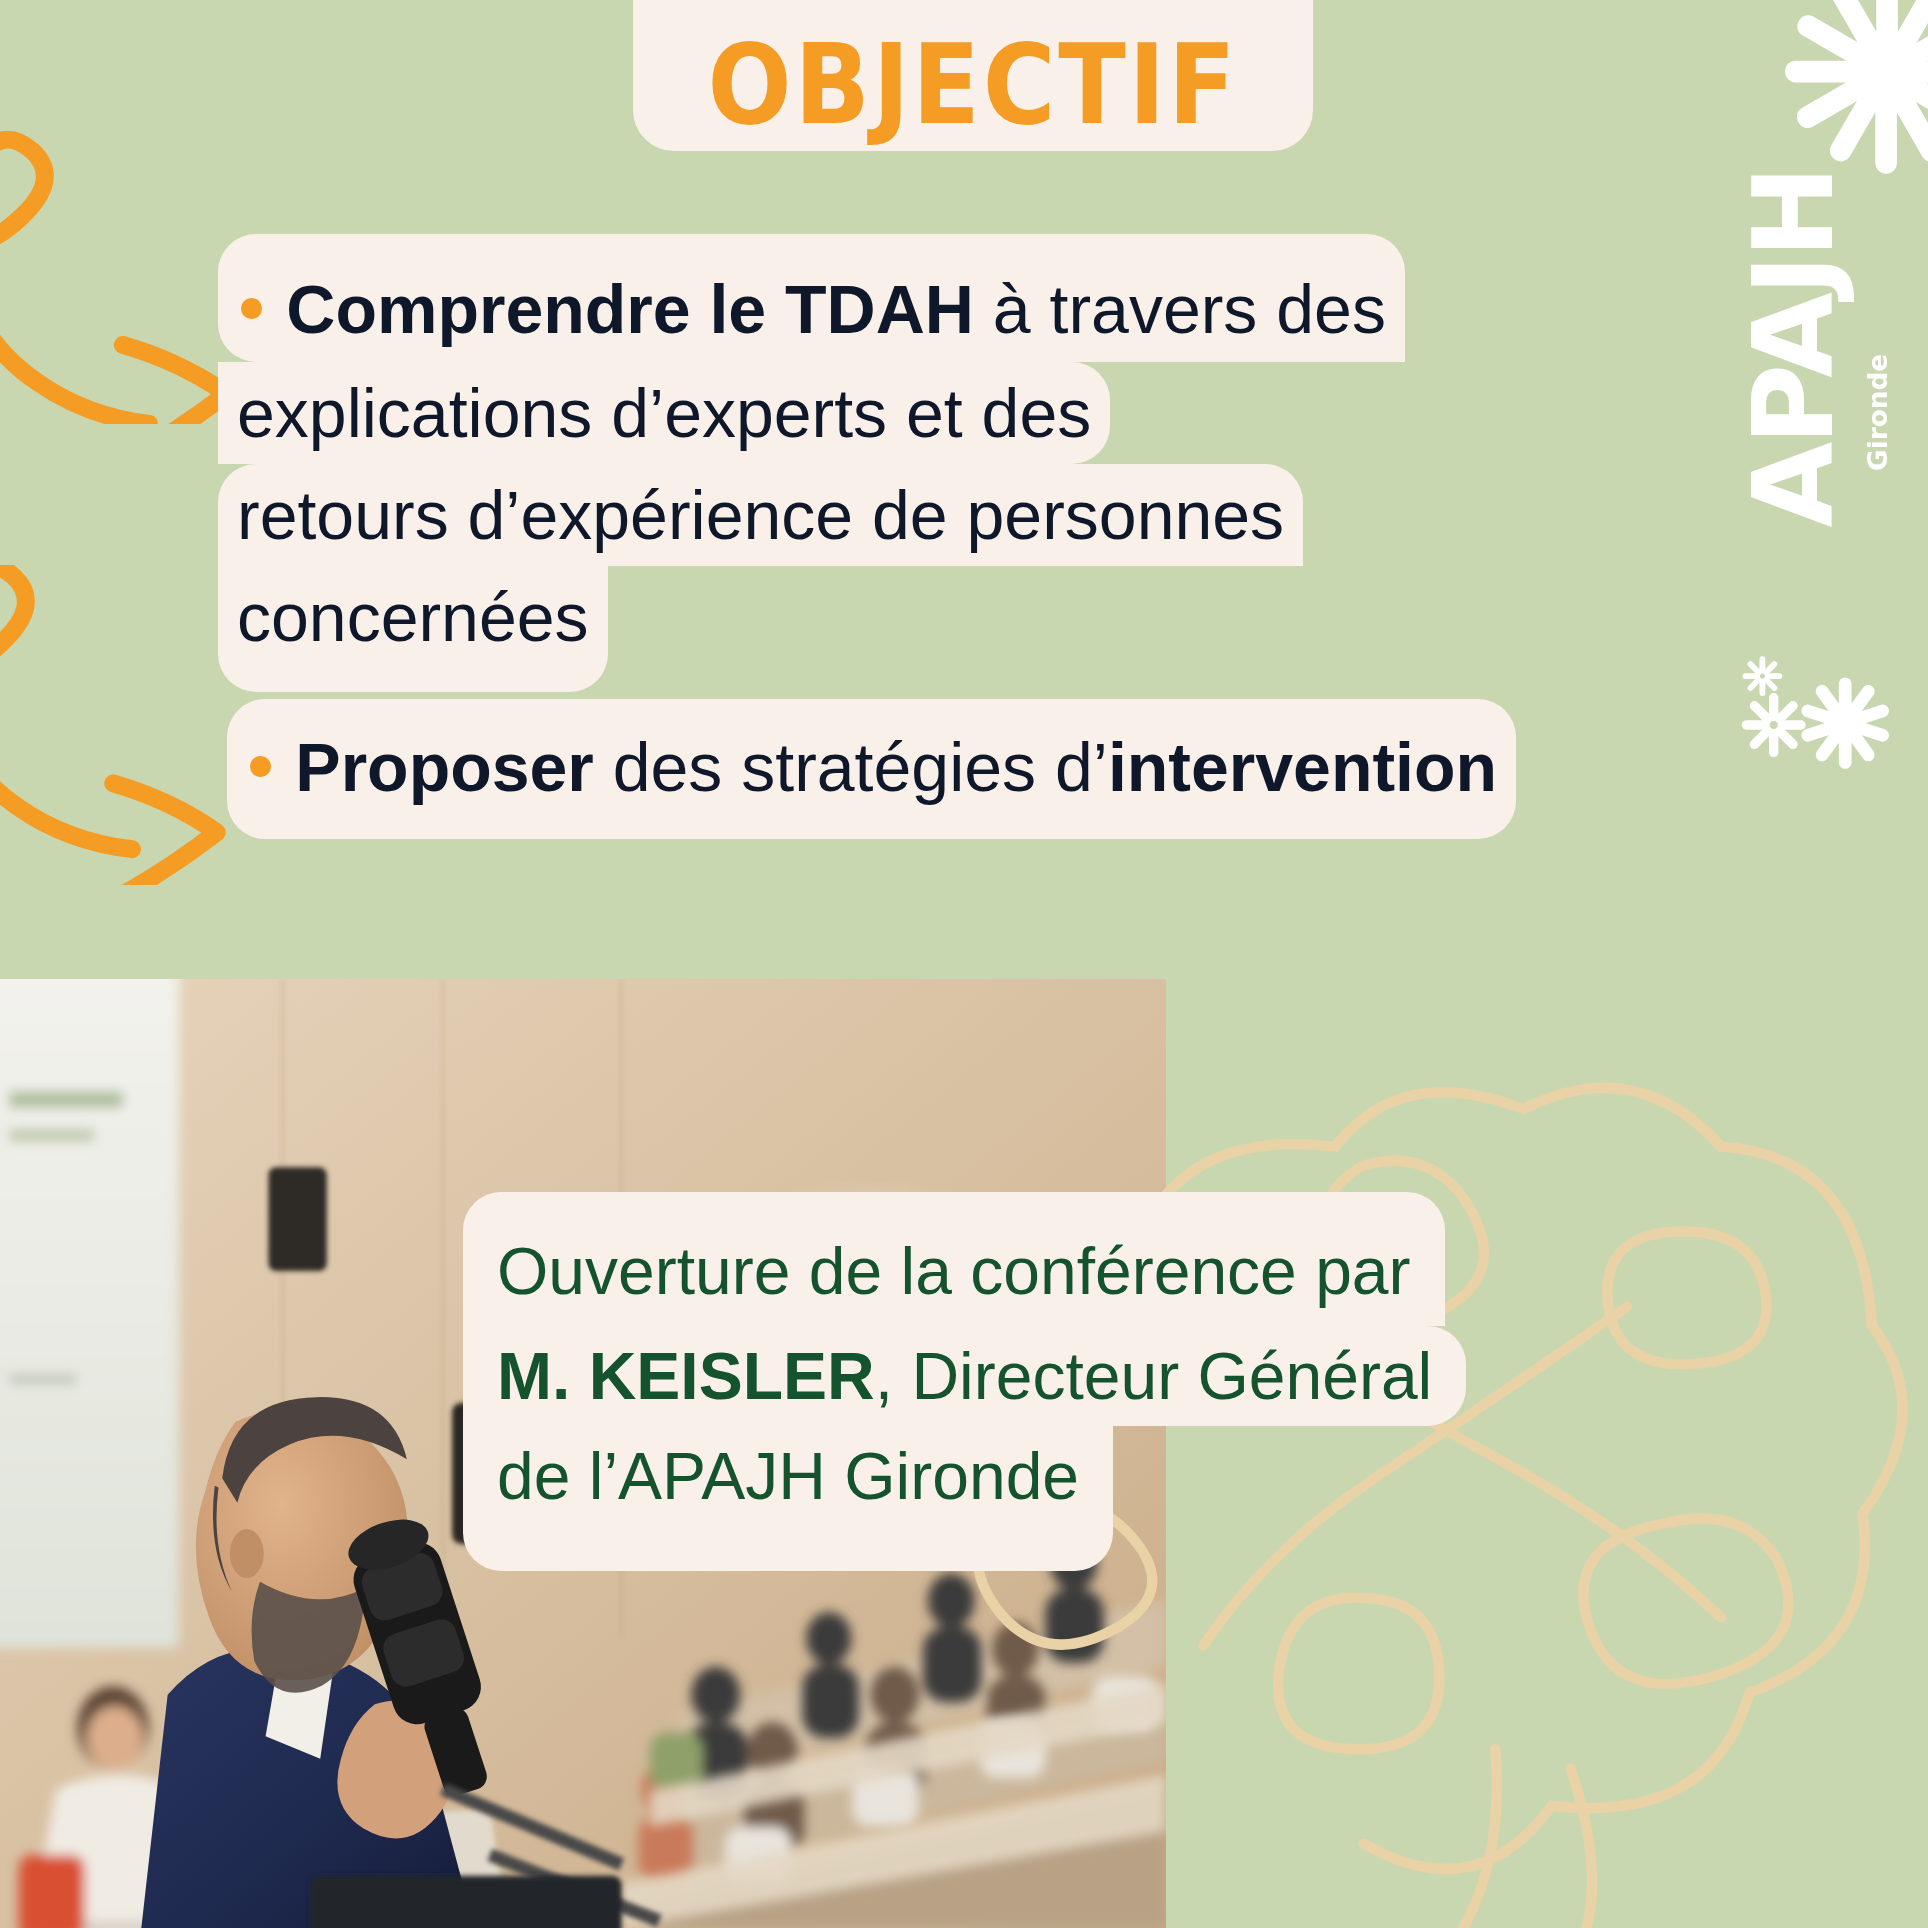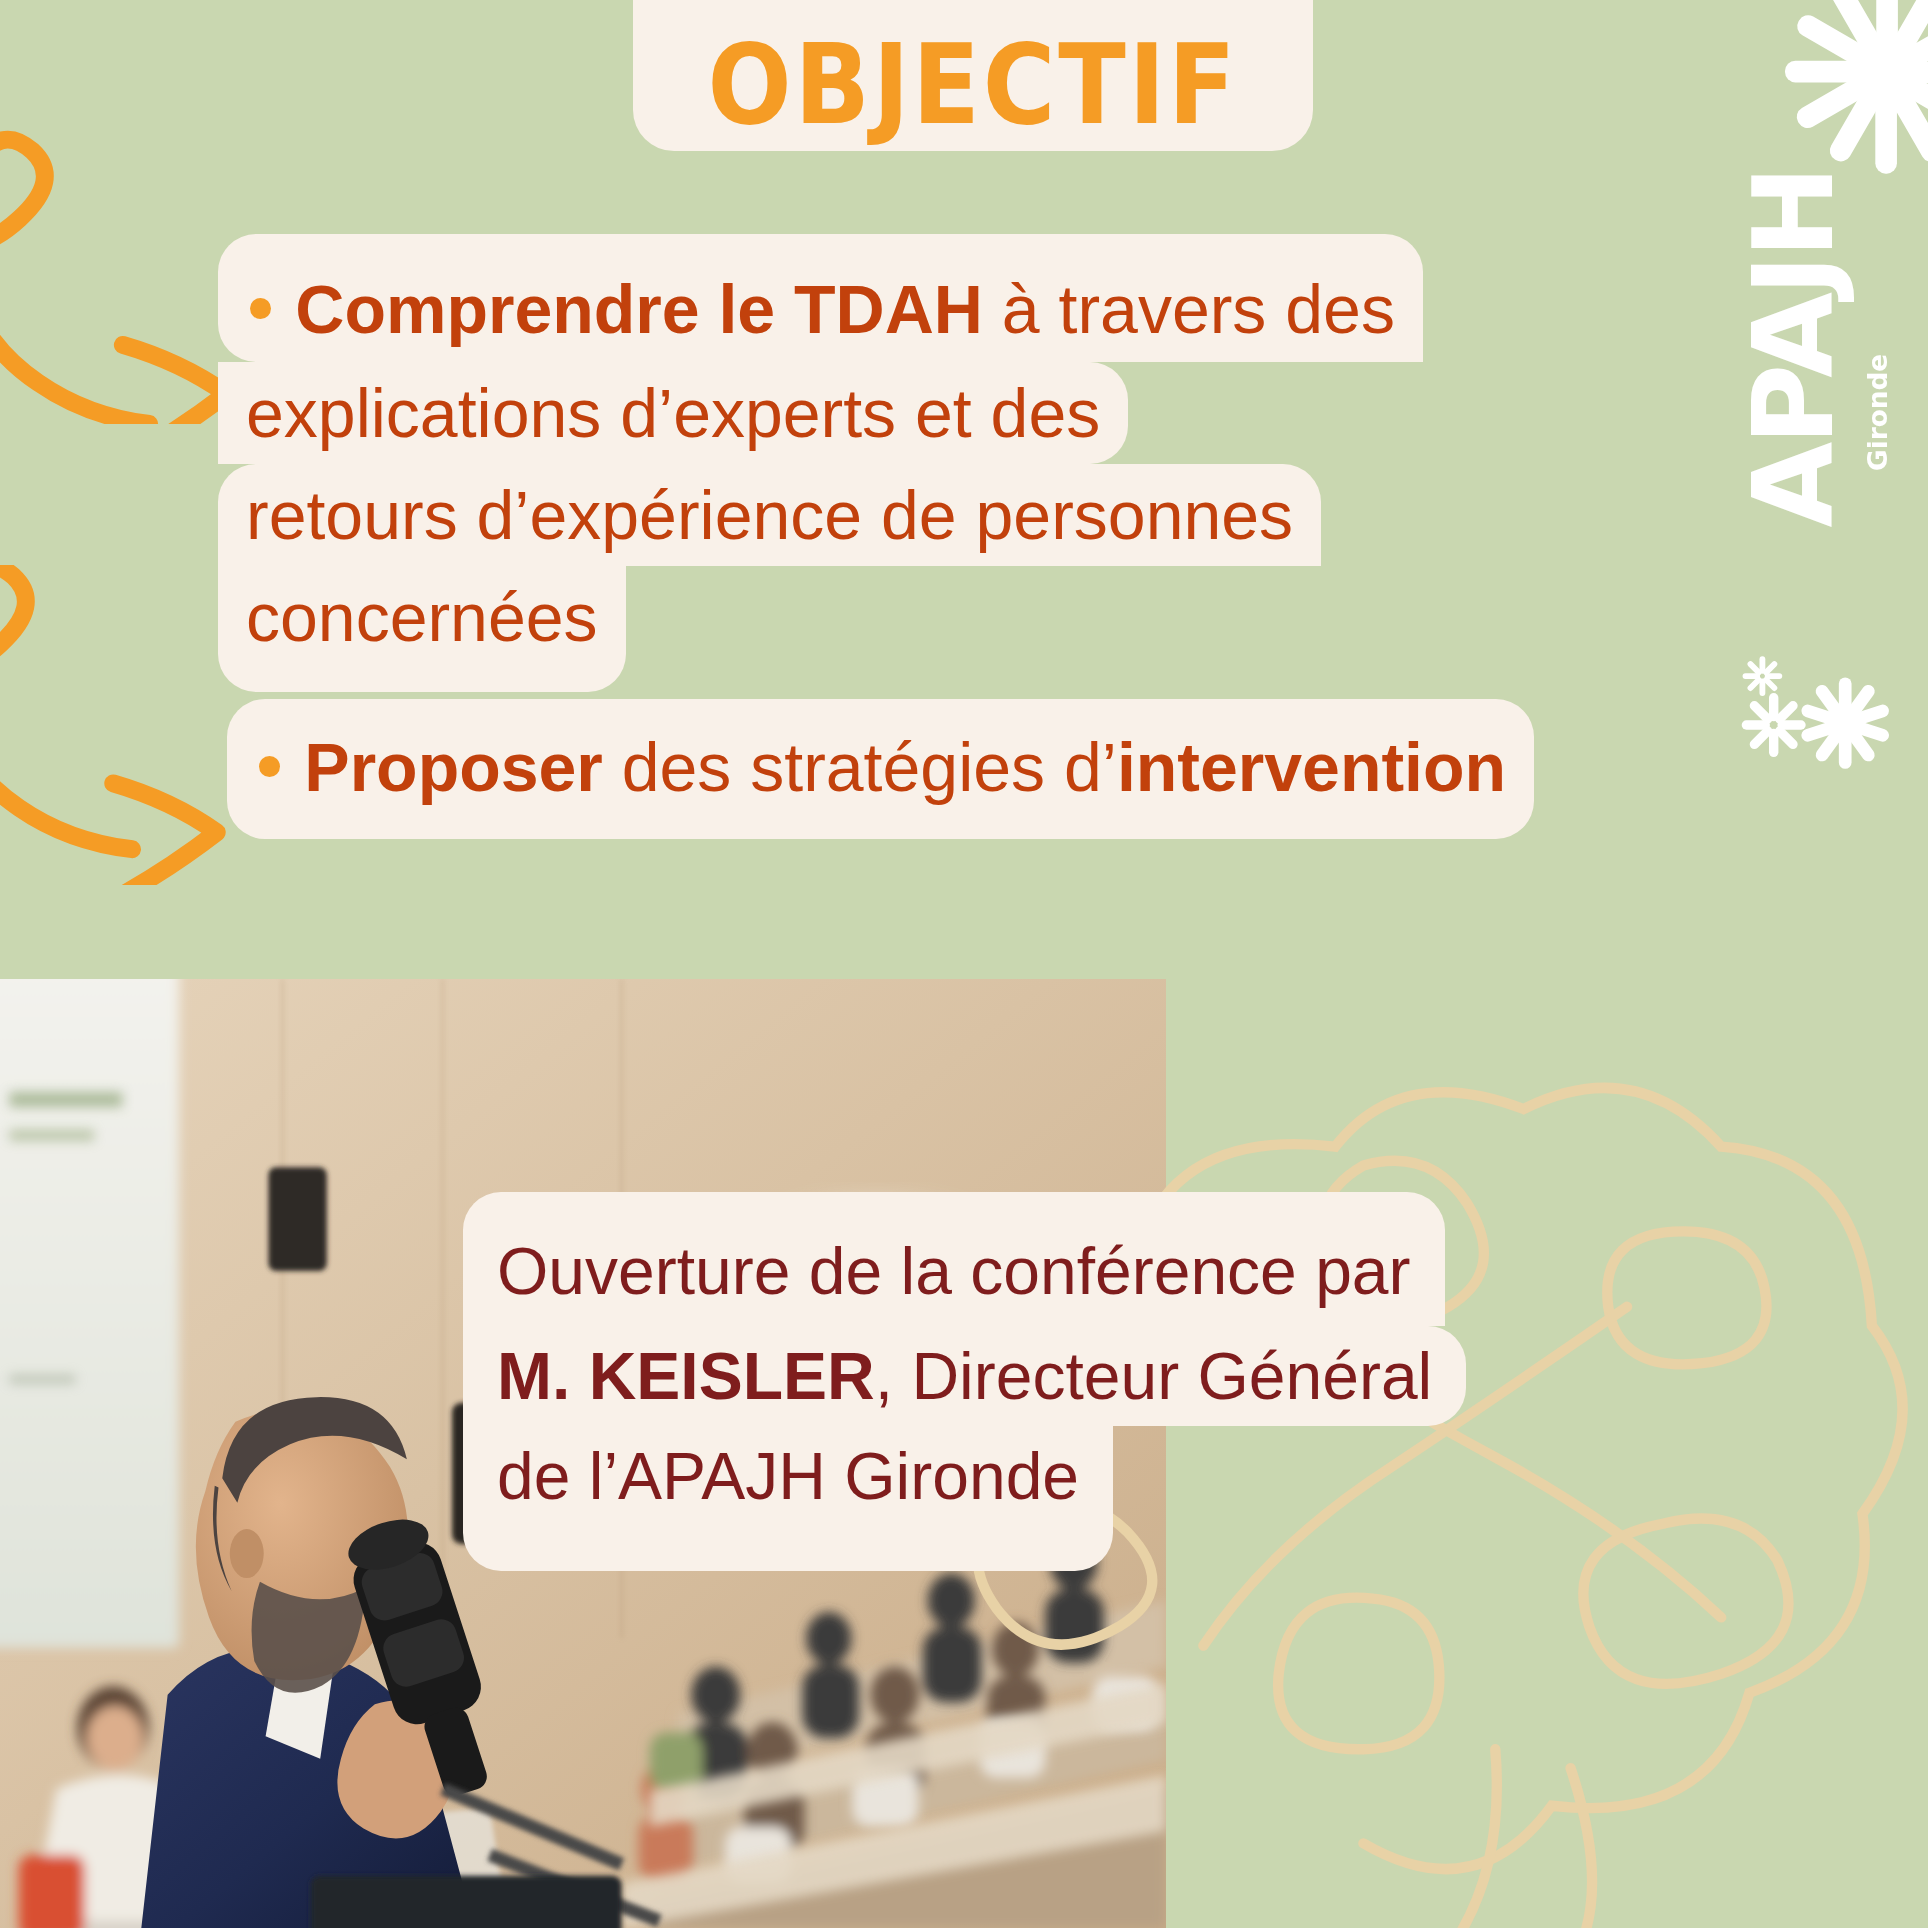--- a/index.html
+++ b/index.html
@@ -39,24 +39,24 @@
     color:#f59c25;font-weight:bold;font-size:99px;letter-spacing:2.8px;
     font-family:"DejaVu Sans", sans-serif;line-height:1;
     transform:scaleY(1.12);
   }
 
   
   .bullet-block{position:absolute;}
   .bl-line{
     background:#f9f1e9;
     display:inline-block;
-    color:#c2410c;
+    color:#0f172a;
     font-size:68px;
     line-height:102px;
-    padding:0 28px;
+    padding:0 19px;
     box-sizing:border-box;
     white-space:nowrap;
     font-family:"Liberation Sans", sans-serif;
   }
   .bl-line b{font-weight:bold;}
   .bl-line.first{border-radius:38px 38px 0 0;padding-top:22.6px;line-height:105px;}
   .bl-line.mid{}
   .bl-line.last{border-radius:0 0 38px 38px;padding-bottom:24.5px;}
   .bl-line.only{border-radius:38px;padding-top:17px;padding-bottom:21px;}
 
@@ -68,21 +68,21 @@
 
   .block2{left:227px;top:699px;}
 
   
   .dot{display:inline-block;width:21px;height:21px;border-radius:50%;
        background:#f59c25;vertical-align:middle;margin:0 24.5px 13px 3.8px;}
 
   
   .caption{position:absolute;left:463px;top:1192px;}
   .cap-line{
-    background:#f9f1e9;color:#7f1d1d;display:inline-block;
+    background:#f9f1e9;color:#14532d;display:inline-block;
     font-size:66px;line-height:100px;padding:0 34px;white-space:nowrap;
     box-sizing:border-box;
   }
   .cap-line b{font-weight:bold;}
   .caption .c1{border-radius:38px 38px 0 0;padding-top:24.5px;line-height:109px;}
   .caption .c2{border-radius:0 38px 38px 0;}
   .caption .c3{border-radius:0 0 38px 38px;padding-bottom:45px;}
 </style>
 </head>
 <body>

